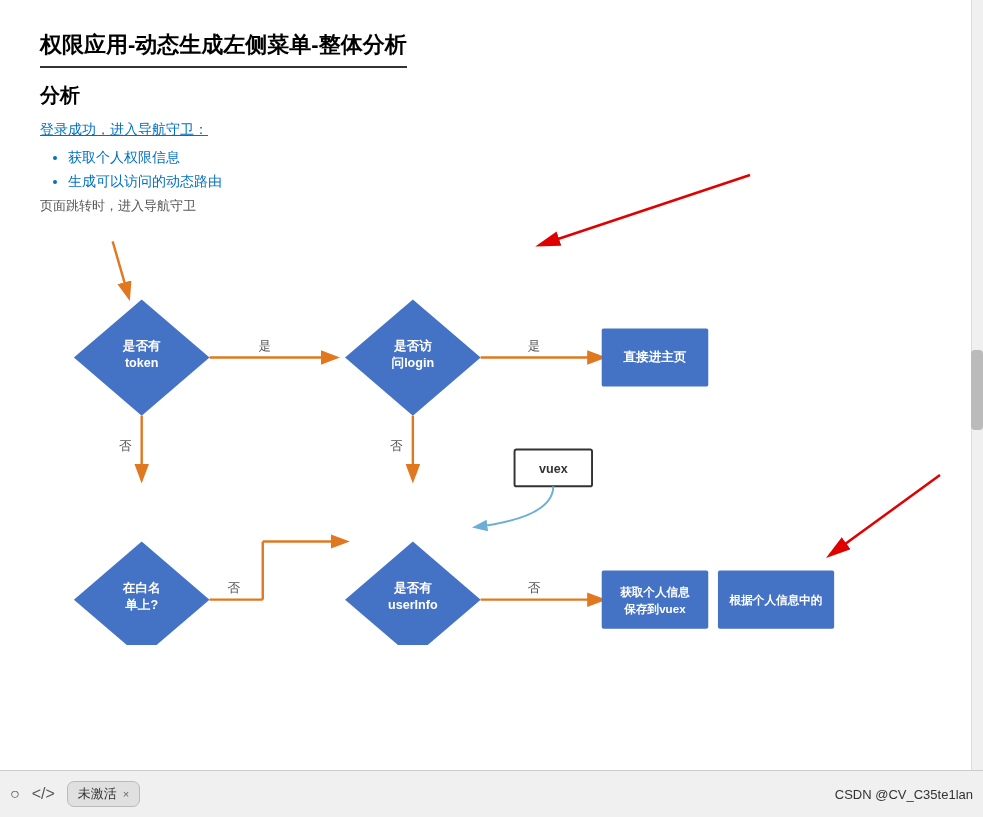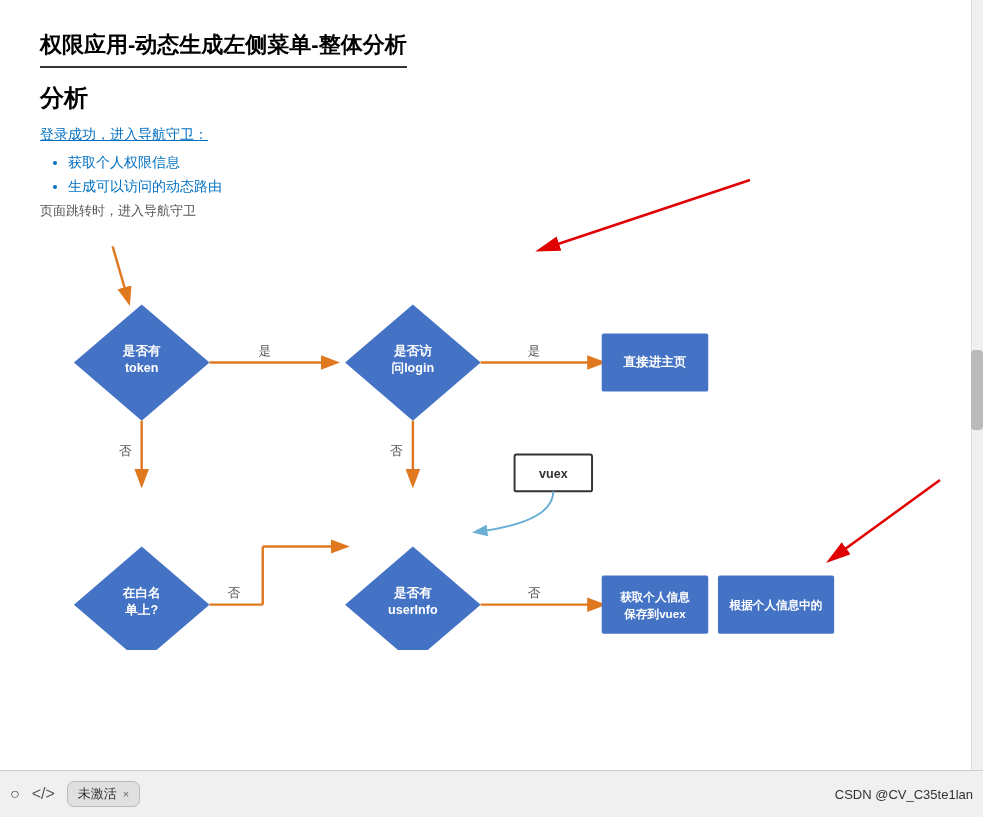--- a/index.html
+++ b/index.html
@@ -24,21 +24,21 @@
       font-size: 22px;
       font-weight: bold;
       color: #000;
       margin-bottom: 14px;
       border-bottom: 2px solid #333;
       padding-bottom: 6px;
       display: inline-block;
     }
 
     .section-title {
-      font-size: 24px;
+      font-size: 20px;
       font-weight: bold;
       color: #000;
       margin-bottom: 12px;
     }
 
     .intro-text {
       font-size: 14px;
       color: #0070c0;
       margin-bottom: 10px;
       text-decoration: underline;

